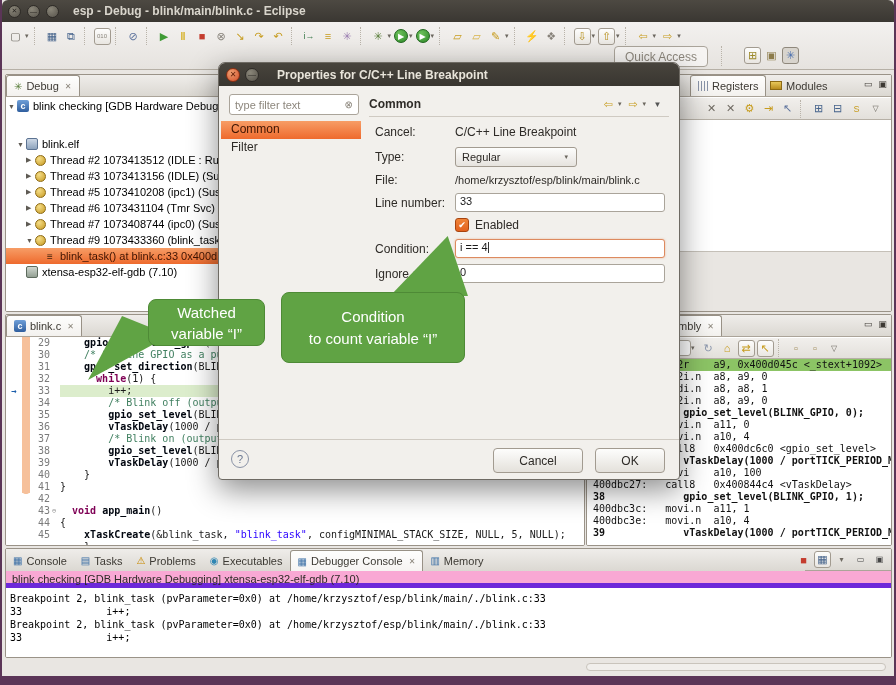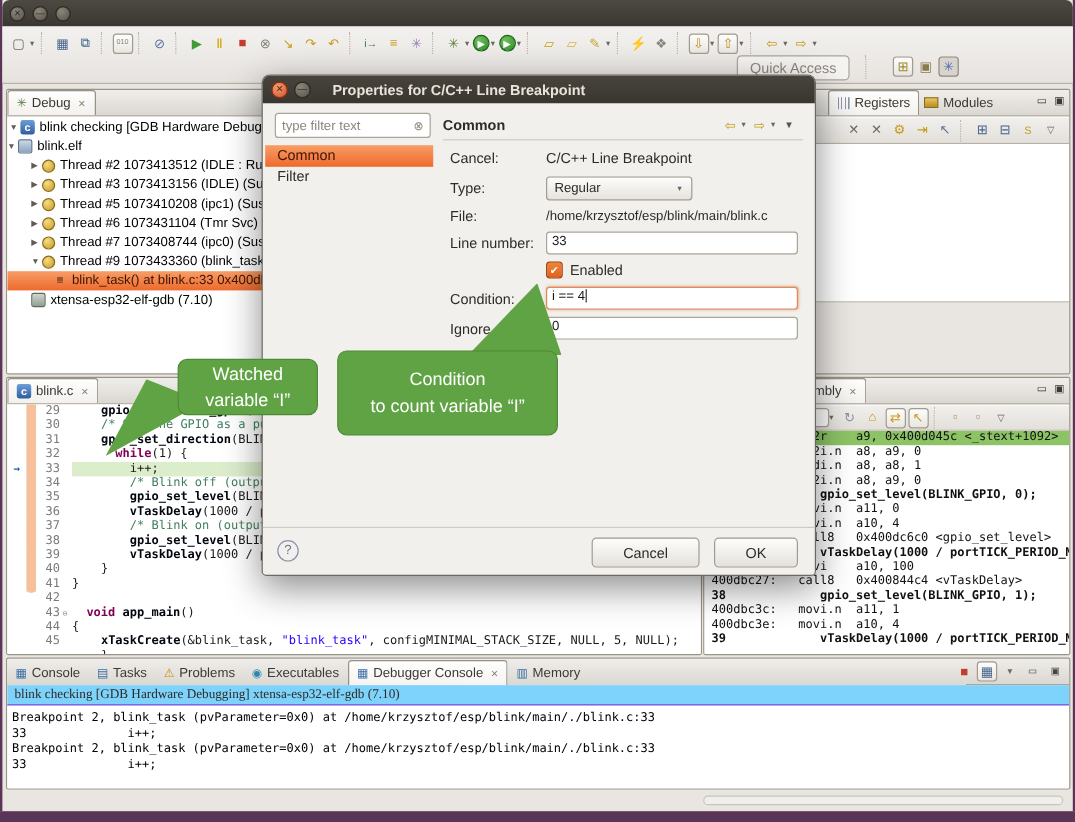--- a/index.html
+++ b/index.html
@@ -99,22 +99,22 @@
   .drow.cur { background:#8cc465; }
 
   
   #console-panel { left:3px; top:548px; width:887px; height:110px; }
   #console-tabs { position:absolute; left:0; top:0; right:86px; height:22px; display:flex; align-items:flex-end;
     background:linear-gradient(#efedea,#dbd8d2); }
   #console-tb { position:absolute; right:2px; top:2px; display:flex; align-items:center; }
   .ctab { display:flex; align-items:center; gap:4px; padding:0 7px; height:21px; font-size:11px; color:#3c3933; white-space:nowrap; }
   .ctab.active { background:linear-gradient(#fefefd,#f6f4f2); border:1px solid #989186; border-bottom:none; border-radius:3px 3px 0 0; }
   .ctab-ic { font-size:10px; }
-  #console-status { position:absolute; left:0; top:22px; right:0; height:17px; background:#7dd3fc;
-    border-bottom:1px solid #6d28d9; font-size:11px; color:#2e2b27; padding:2px 0 0 6px;font-family:Liberation Serif, serif; }
+  #console-status { position:absolute; left:0; top:22px; right:0; height:17px; background:#f9a8d4;
+    border-bottom:5px solid #6d28d9; font-size:11px; color:#2e2b27; padding:2px 0 0 6px; }
   #console-out { position:absolute; left:0; top:39px; right:0; bottom:0; background:#fff; padding:4px 0 0 4px; }
   .conline { font-family:"DejaVu Sans Mono",monospace; font-size:10px; line-height:13px; white-space:pre; color:#000; }
 
   #bottom-strip { position:absolute; left:3px; top:660px; width:887px; height:14px; background:#e9e6e2; }
   #hscroll { position:absolute; right:6px; top:3px; width:300px; height:8px; border:1px solid #c9c4bc; border-radius:4px; background:#f1efec; }
 
   
   #dialog { position:absolute; left:218px; top:62px; width:462px; height:418px; z-index:50;
     background:#f2f0ec; border:1px solid #6e6a63; border-radius:7px 7px 4px 4px;
     box-shadow:0 10px 30px rgba(0,0,0,.45); }
@@ -168,20 +168,21 @@
 </style>
 </head>
 <body>
 
 <div id="win">
 
   <div id="titlebar">
     <span class="wbtn">✕</span>
     <span class="wbtn">—</span>
     <span class="wbtn"></span>
+    <span id="win-title">esp - Debug - blink/main/blink.c - Eclipse</span>
   </div>
 
   <div id="toolbar">
     <div id="tb-icons">
         <span class="ic" style="color: rgb(107, 103, 95);">▢</span>
         <span class="dd">▾</span>
         <span class="tsep"></span>
         <span class="ic" style="color: rgb(70, 100, 140);">▦</span>
         <span class="ic" style="color: rgb(70, 100, 140);">⧉</span>
         <span class="tsep"></span>
@@ -276,21 +277,21 @@
         <span>Debug</span>
         <span class="tclose">✕</span>
       </div>
     </div>
     <div id="debug-tree">
         <div class="trow" style="padding-left: 2px;">
           <span class="texp">▼</span>
           <span class="ti i-c">c</span>
           <span class="tlb">blink checking [GDB Hardware Debugging]</span>
         </div>
-        <div class="trow" style="">
+        <div class="trow" style="padding-left: 11px; margin-top: 22px;">
           <span class="texp">▼</span>
           <span class="ti i-elf"></span>
           <span class="tlb">blink.elf</span>
         </div>
         <div class="trow" style="padding-left: 20px;">
           <span class="texp">▶</span>
           <span class="ti i-th"></span>
           <span class="tlb">Thread #2 1073413512 (IDLE : Running)</span>
         </div>
         <div class="trow" style="padding-left: 20px;">

